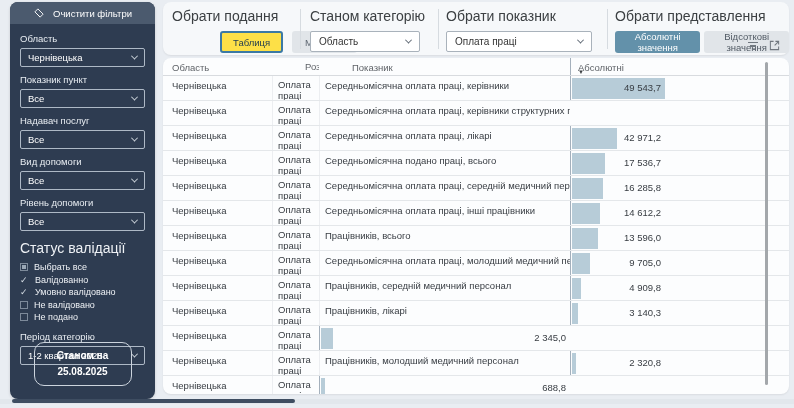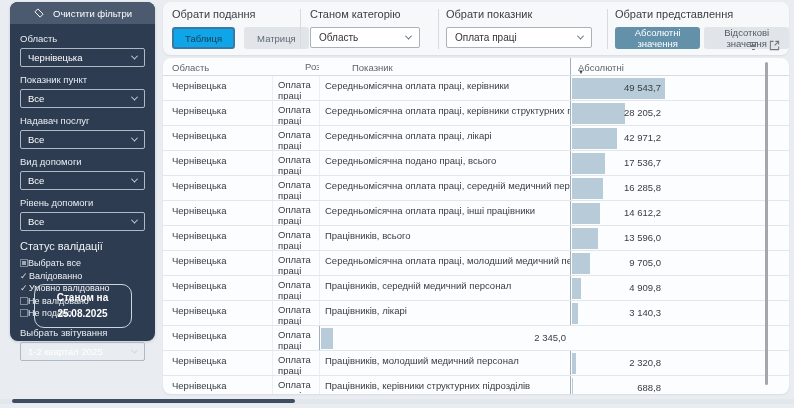--- a/index.html
+++ b/index.html
@@ -6,21 +6,21 @@
   html,body { width:794px; height:408px; }
   body {
     font-family:"Liberation Sans", sans-serif;
     background:#e9edf2;
     position:relative;
     overflow:hidden;
     color:#373c42;
   }
   
   .sidebar {
-    position:absolute; left:10px; top:2px; width:145px; height:339px;
+    position:absolute; left:10px; top:2px; width:145px; height:397px;
     background:#2e3c51; border-radius:8px; color:#eef1f5;
     box-shadow:0 1px 3px rgba(0,0,0,.15);
   }
   .clear-btn {
     height:22px; background:#4b5a6e; border-radius:8px 8px 0 0;
     display:flex; align-items:center; justify-content:center; gap:8px;
     font-size:9.5px; color:#fff; cursor:pointer;
   }
   .fgroups { padding-top:2px; }
   .fgroup { margin:7px 10px 0; }
@@ -30,45 +30,45 @@
     display:flex; align-items:center; justify-content:space-between;
     padding:0 7px; font-size:9.5px; color:#fff; cursor:pointer;
   }
   .chev {
     width:5px; height:5px; border-right:1.3px solid #cfd6de;
     border-bottom:1.3px solid #cfd6de; transform:rotate(45deg) translate(-1px,-1px);
     flex:none;
   }
   .chev.dark { border-color:#5a6470; }
   .vblock { margin:9px 10px 0; }
-  .vlabel { font-size:11px; margin-bottom:5px; }
-  .vopt { display:flex; align-items:center; height:12.5px; font-size:9px; cursor:pointer; }
+  .vlabel { font-size:14px; margin-bottom:5px; }
+  .vopt { display:flex; align-items:center; gap:6px; height:12.5px; font-size:9px; cursor:pointer; }
   .cb { width:8px; height:8px; border:1px solid #7d8a9a; display:inline-flex; align-items:center; justify-content:center; flex:none; }
   .cb .cbi { width:4px; height:4px; background:#9aa7b5; }
   .ck { width:9px; font-size:9px; color:#d6dde5; line-height:8px; flex:none; }
   .asof {
     position:absolute; left:50%; bottom:13px; transform:translateX(-50%);
     width:98px; border:1px solid #ccd4dd; border-radius:10px;
     text-align:center; padding:5px 0 6px; font-size:10px; font-weight:bold;
     color:#fff; line-height:1.55; cursor:default;
   }
   
   .topbar {
     position:absolute; left:163px; top:2px; width:626px; height:53px;
     background:#f6f8fa; border-radius:8px; box-shadow:0 1px 2px rgba(0,0,0,.07);
   }
   .tsec { position:absolute; top:6px; }
-  .tlabel { font-size:11px; color:#3c4043; }
+  .tlabel { font-size:14px; color:#3c4043; }
   .trowbtns { display:flex; gap:9px; margin-top:7px; }
   .tbtn {
     font-family:inherit; font-size:9.5px; height:22px; padding:0 11px;
     border-radius:3px; border:2px solid #e1e5e9; background:#e1e5e9;
     color:#5f6873; cursor:pointer;
   }
-  .tbtn.sel { background:#0ea5e9; border-color:#3b79a4; color:#1d3a50; }
+  .tbtn.sel { background:#fde047; border-color:#3b79a4; color:#1d3a50;margin-left:48px; }
   .rbtn {
     font-family:inherit; font-size:9.5px; height:22px; padding:0 8px;
     border-radius:3px; border:none; background:#e1e5e9; color:#515a64; cursor:pointer;
   }
   .rbtn.sel { background:#6391aa; color:#fff; }
   .wselect {
     margin-top:7px; height:21px; background:#fff; border:1px solid #a9b2bb;
     border-radius:2px; display:flex; align-items:center; justify-content:space-between;
     padding:0 8px; font-size:10px; color:#333; cursor:pointer;
   }
@@ -176,21 +176,21 @@
           <span>Не валідовано</span>
         </div>
         <div class="vopt">
           <span class="cb"></span>
           <span>Не подано</span>
         </div>
       </div>
   </div>
 
   <div class="fgroup">
-    <div class="flabel">Выбрать звітування</div>
+    <div class="flabel">Період категорію</div>
     <div class="sselect">
       <span>1-2 квартал 2025</span>
       <span class="chev"></span>
     </div>
   </div>
 
   <div class="asof">
     <div>Станом на</div>
     <div>25.08.2025</div>
   </div>
@@ -265,24 +265,20 @@
         <div class="cell c4">
           <div class="bar" style="width: 100%;"></div>
           <span class="val">49 543,7</span>
         </div>
         <div class="cell c5"></div>
       </div>
       <div class="trow">
         <div class="cell c1">Чернівецька</div>
         <div class="cell c2">Оплата праці</div>
         <div class="cell c3">Середньомісячна оплата праці, керівники структурних підрозділів</div>
-        <div class="cell c4">
-          <div class="bar" style="width: 56.9%;"></div>
-          <span class="val">28 205,2</span>
-        </div>
         <div class="cell c5"></div>
       </div>
       <div class="trow">
         <div class="cell c1">Чернівецька</div>
         <div class="cell c2">Оплата праці</div>
         <div class="cell c3">Середньомісячна оплата праці, лікарі</div>
         <div class="cell c4">
           <div class="bar" style="width: 48.4%;"></div>
           <span class="val">42 971,2</span>
         </div>
@@ -373,21 +369,20 @@
         <div class="cell c3">Працівників, молодший медичний персонал</div>
         <div class="cell c4">
           <div class="bar" style="width: 4.7%;"></div>
           <span class="val">2 320,8</span>
         </div>
         <div class="cell c5"></div>
       </div>
       <div class="trow">
         <div class="cell c1">Чернівецька</div>
         <div class="cell c2">Оплата праці</div>
-        <div class="cell c3">Працівників, керівники структурних підрозділів</div>
         <div class="cell c4">
           <div class="bar" style="width: 1.4%;"></div>
           <span class="val">688,8</span>
         </div>
         <div class="cell c5"></div>
       </div>
     </div>
   <div class="vscroll"></div>
 </div>
 

